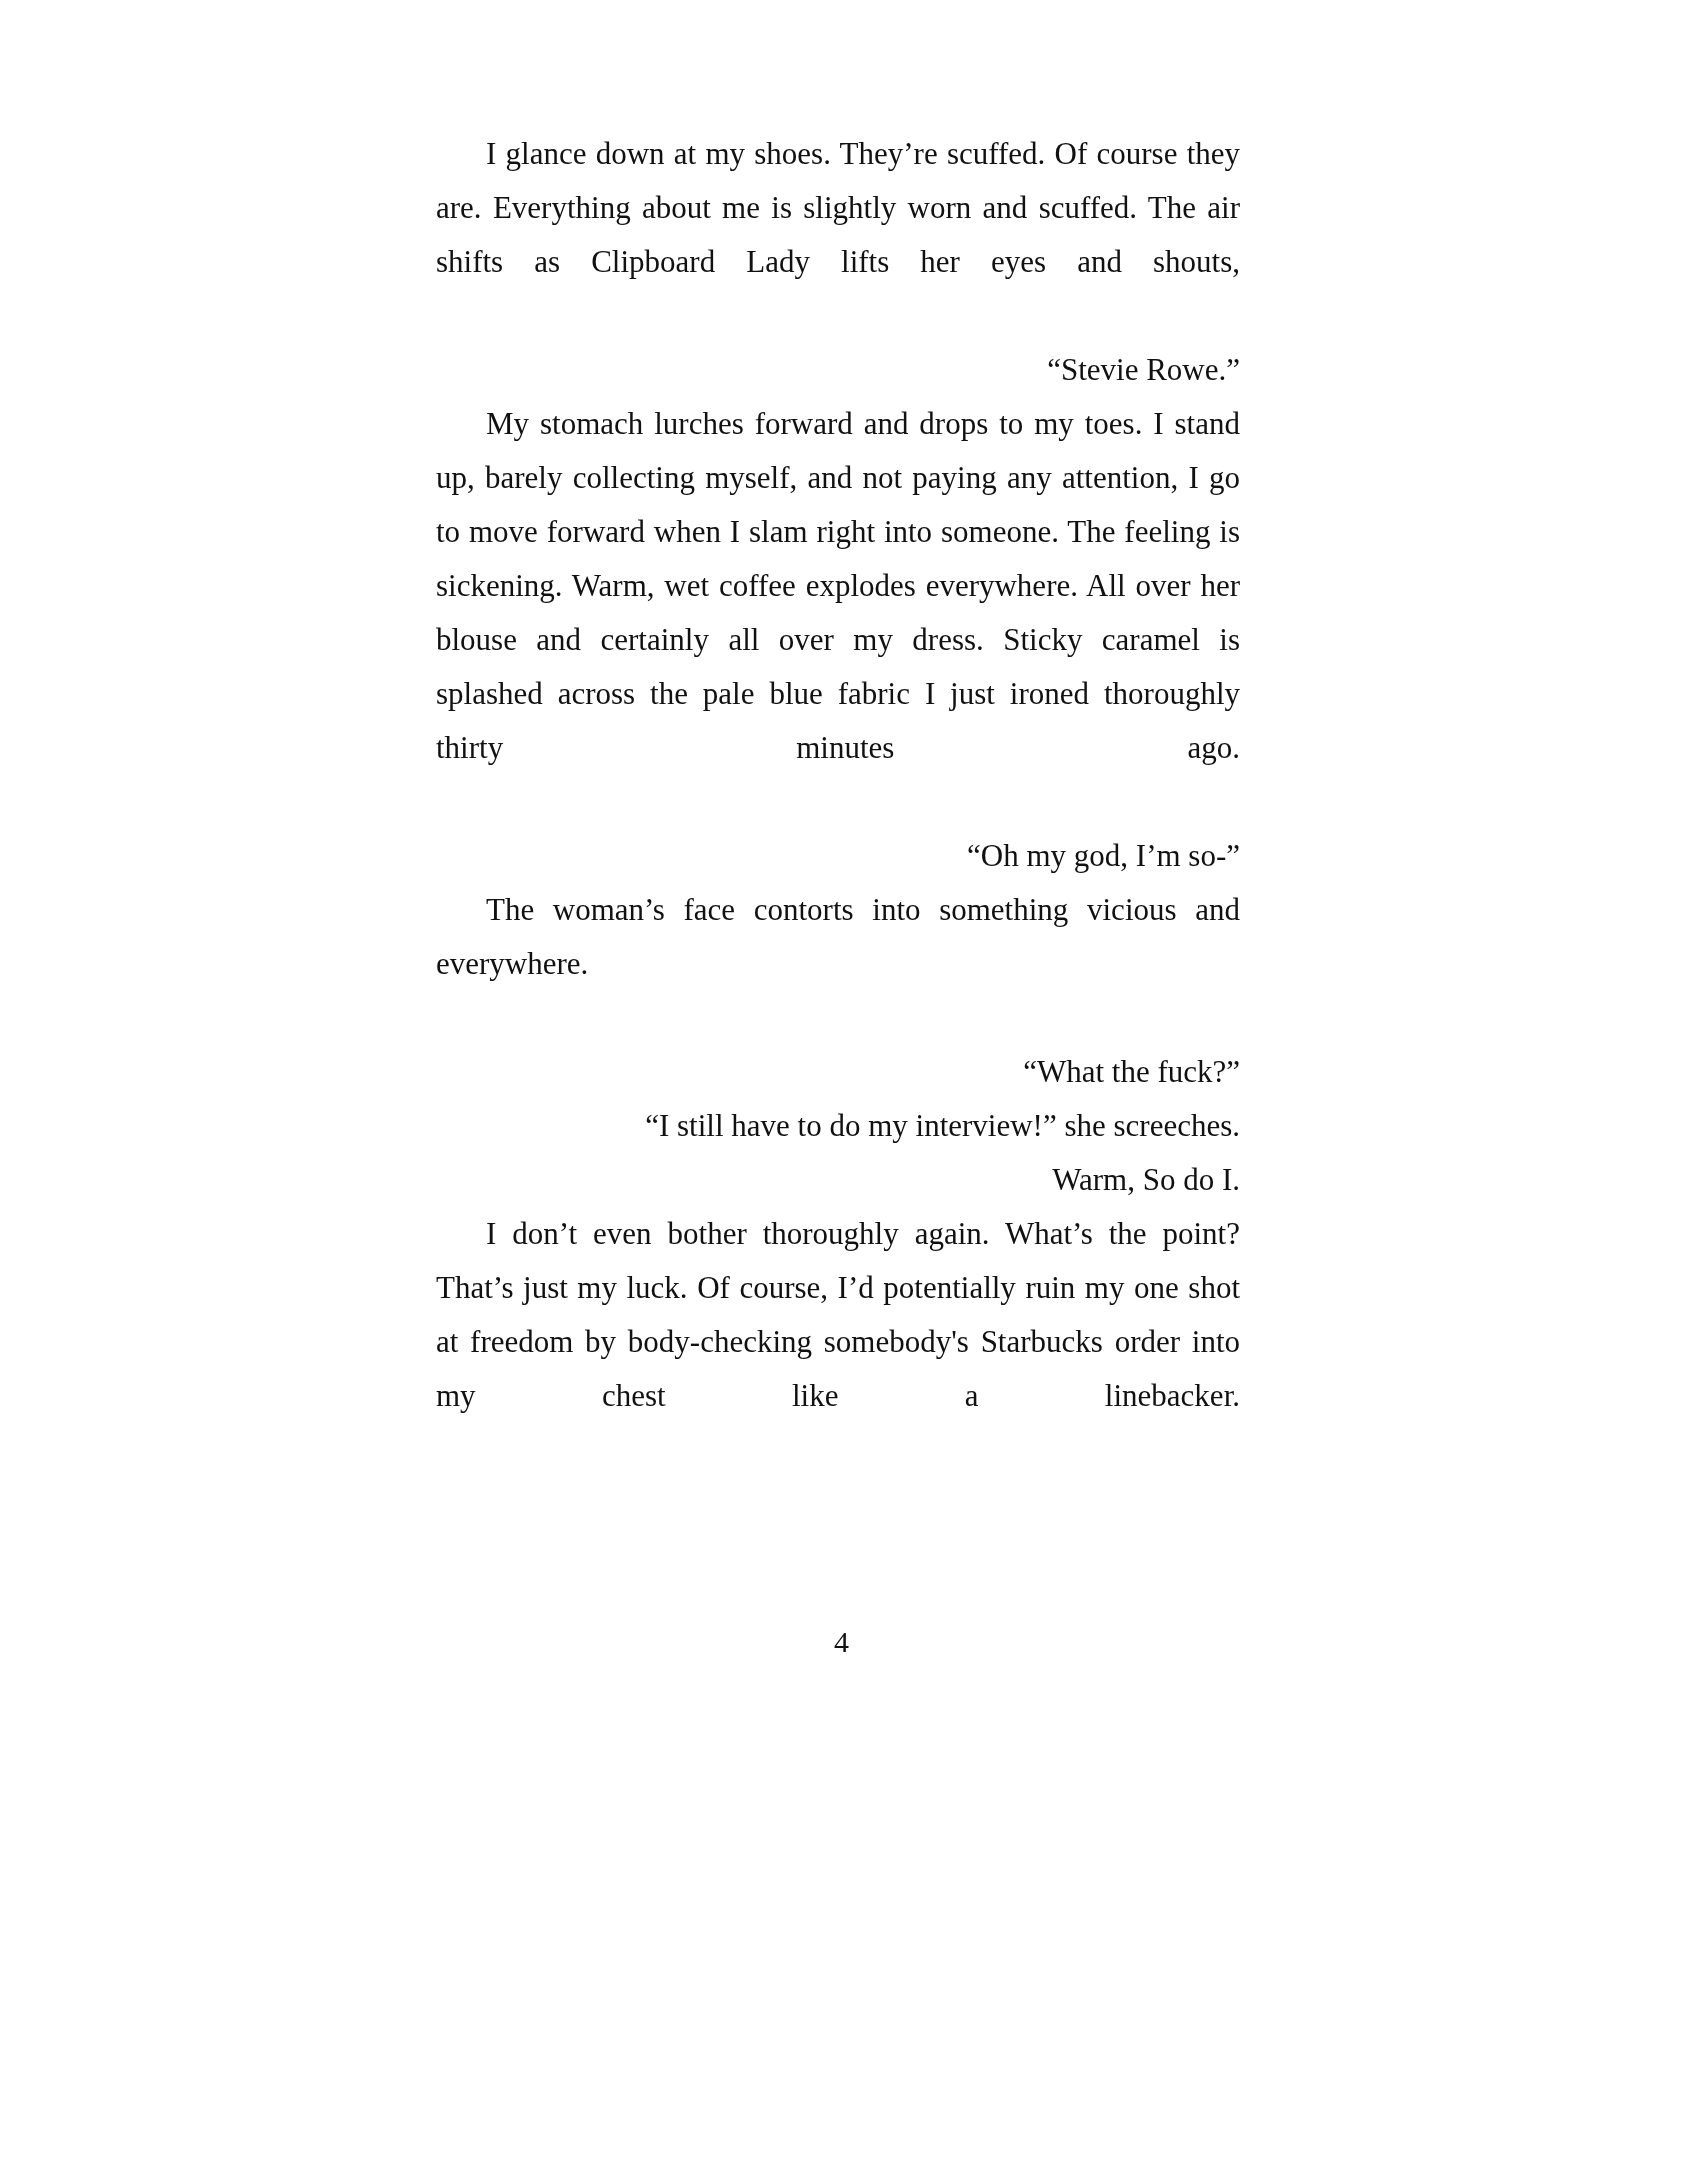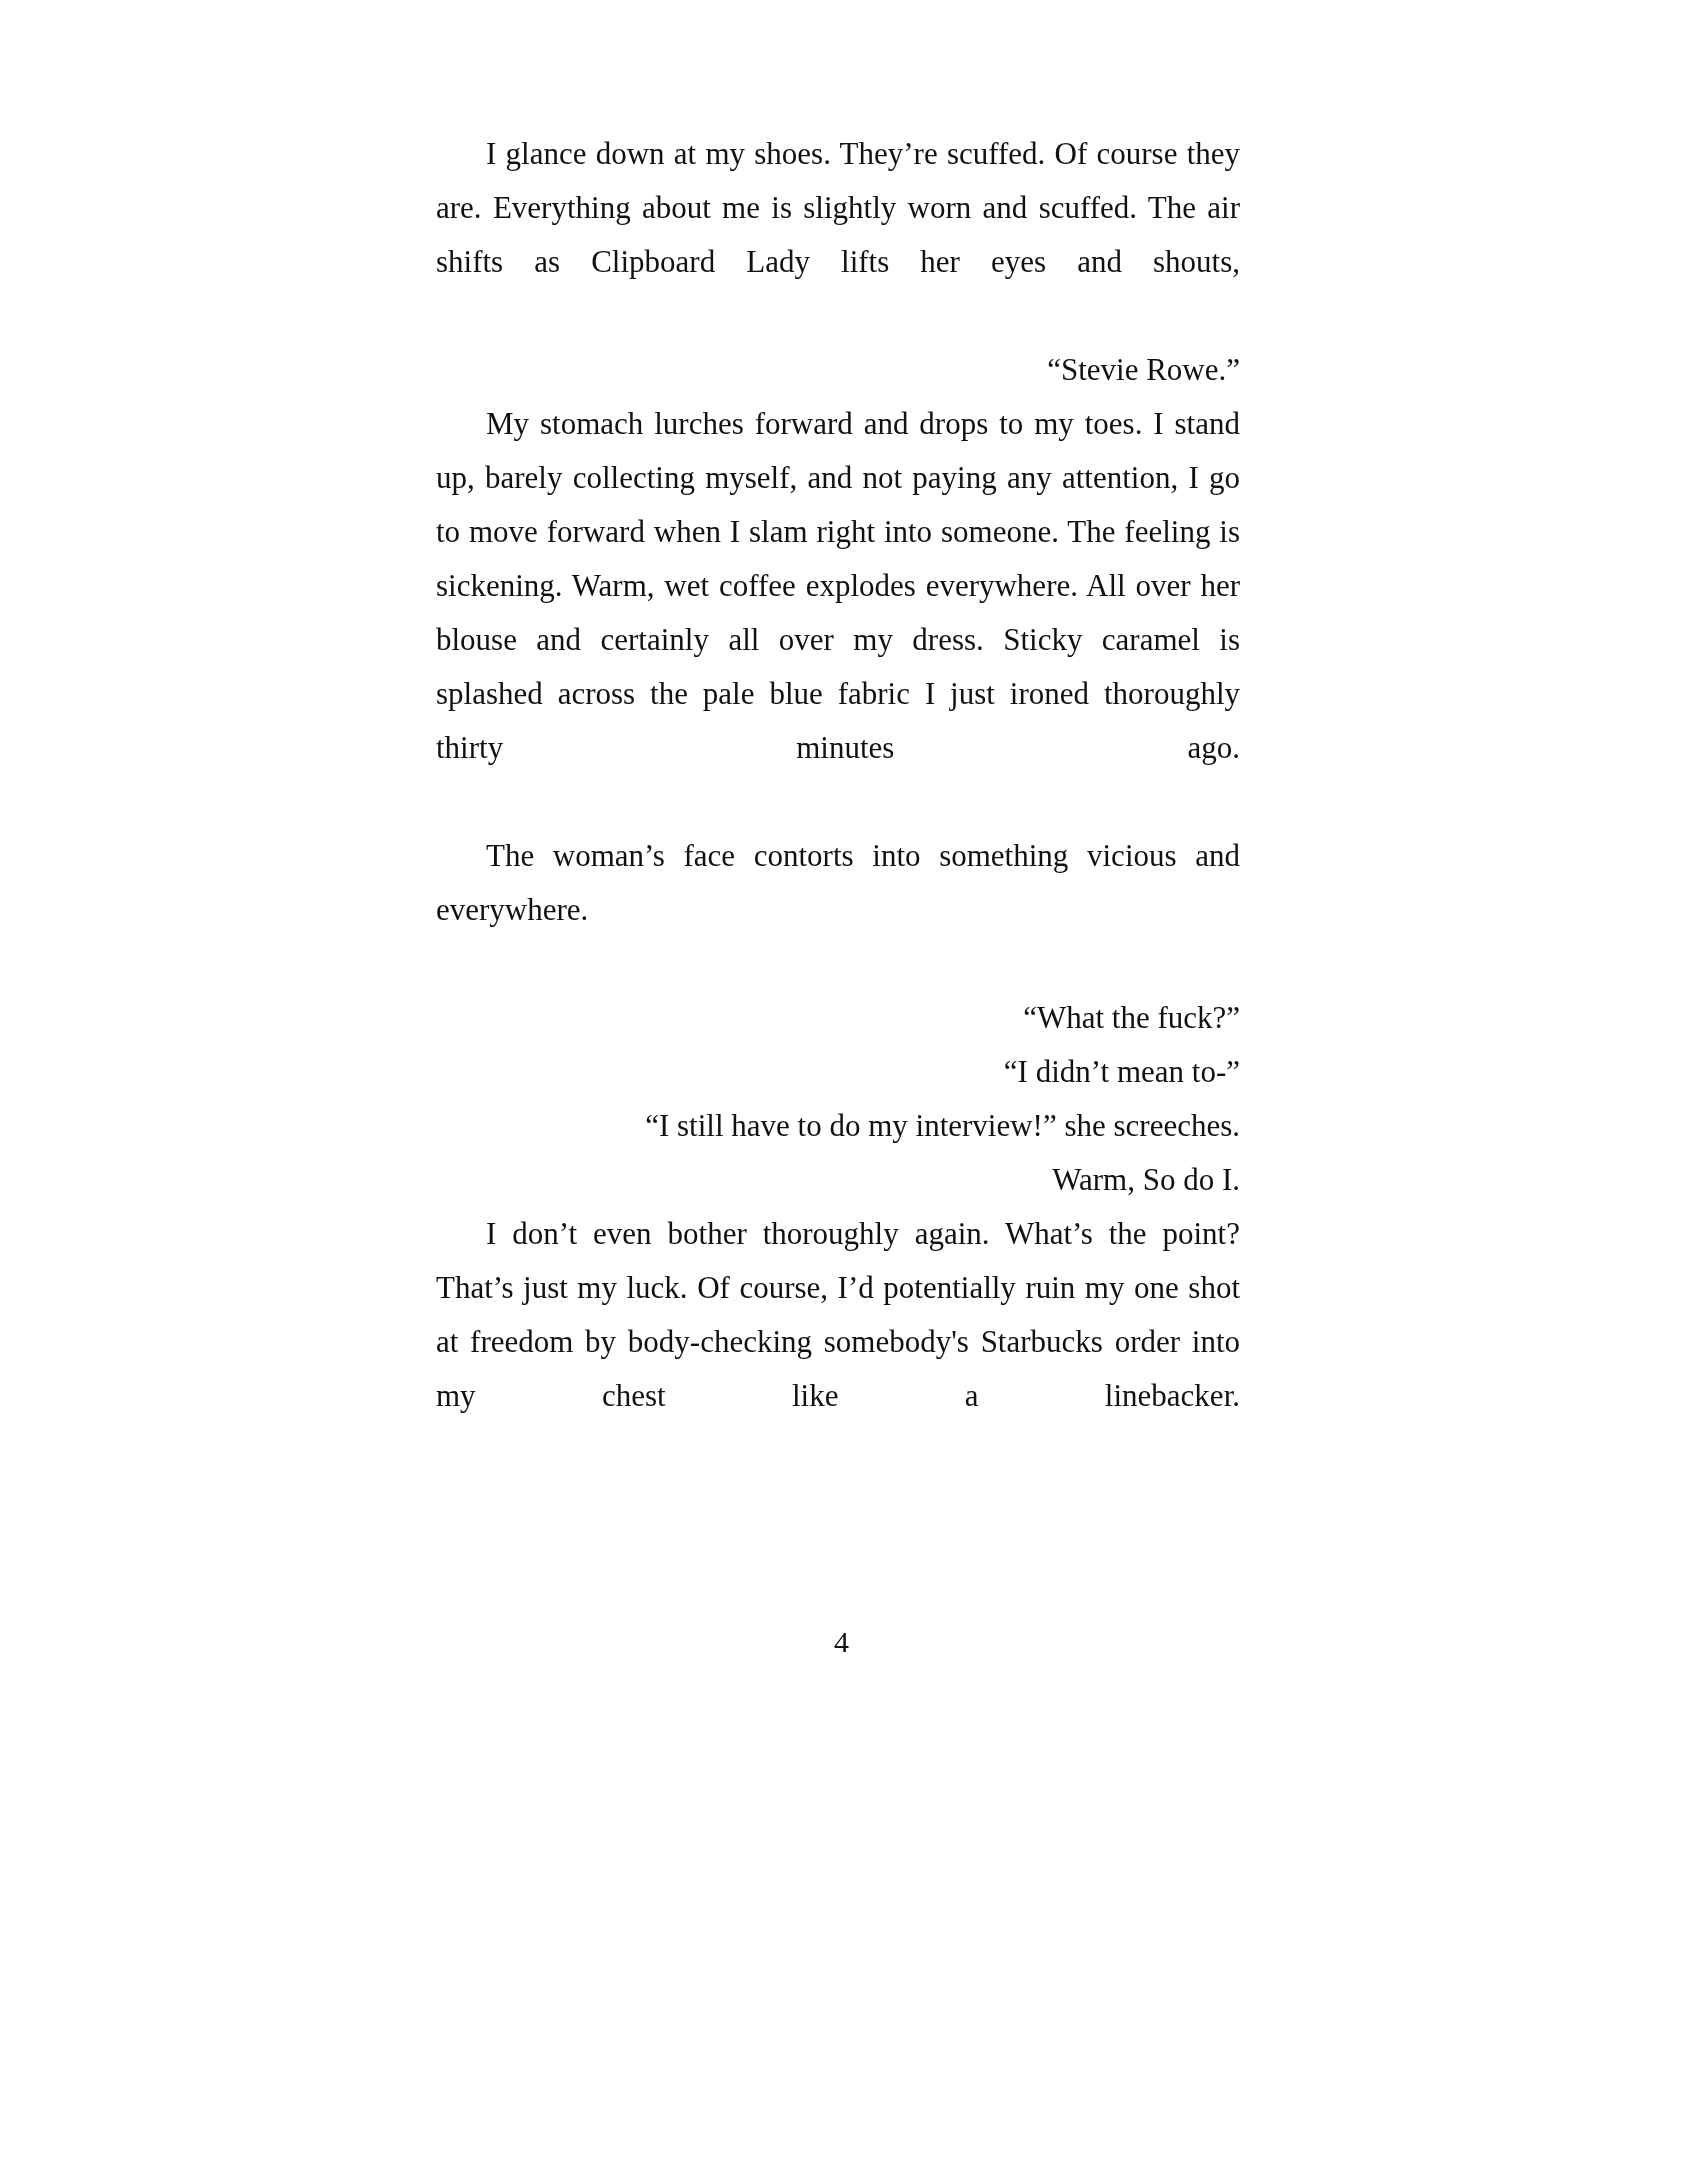--- a/index.html
+++ b/index.html
@@ -64,23 +64,23 @@
 </style>
 </head>
 <body>
 
 <div class="page">
 
   <div class="text-block">
     <p class="para">I glance down at my shoes. They’re scuffed. Of course they are. Everything about me is slightly worn and scuffed. The air shifts as Clipboard Lady lifts her eyes and shouts,</p>
     <p class="para short">“Stevie Rowe.”</p>
     <p class="para">My stomach lurches forward and drops to my toes. I stand up, barely collecting myself, and not paying any attention, I go to move forward when I slam right into someone. The feeling is sickening. Warm, wet coffee explodes everywhere. All over her blouse and certainly all over my dress. Sticky caramel is splashed across the pale blue fabric I just ironed thoroughly thirty minutes ago.</p>
+    <p class="para short">“Oh my god, I’m so-”</p>
     <p class="para">The woman’s face contorts into something vicious and everywhere.</p>
     <p class="para short">“What the fuck?”</p>
-    <p class="para short">“I didn’t mean to-”</p>
     <p class="para short">“I still have to do my interview!” she screeches.</p>
     <p class="para short">Warm, So do I.</p>
     <p class="para">I don’t even bother thoroughly again. What’s the point? That’s just my luck. Of course, I’d potentially ruin my one shot at freedom by body-checking somebody's Starbucks order into my chest like a linebacker.</p>
   </div>
 
   <div class="page-number">4</div>
 
 </div>
 
 

